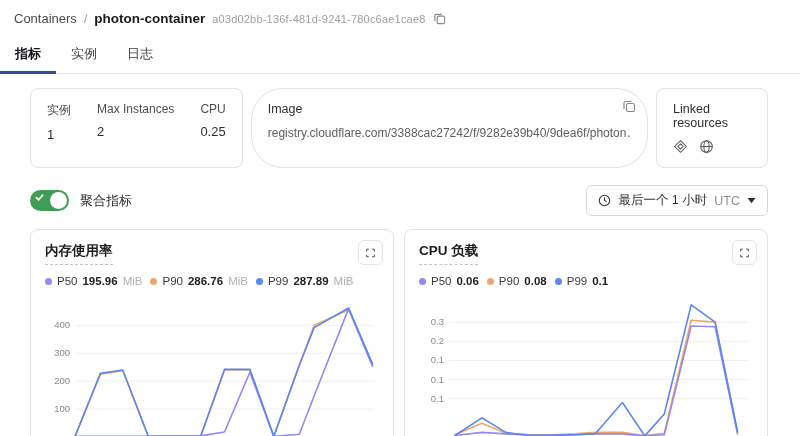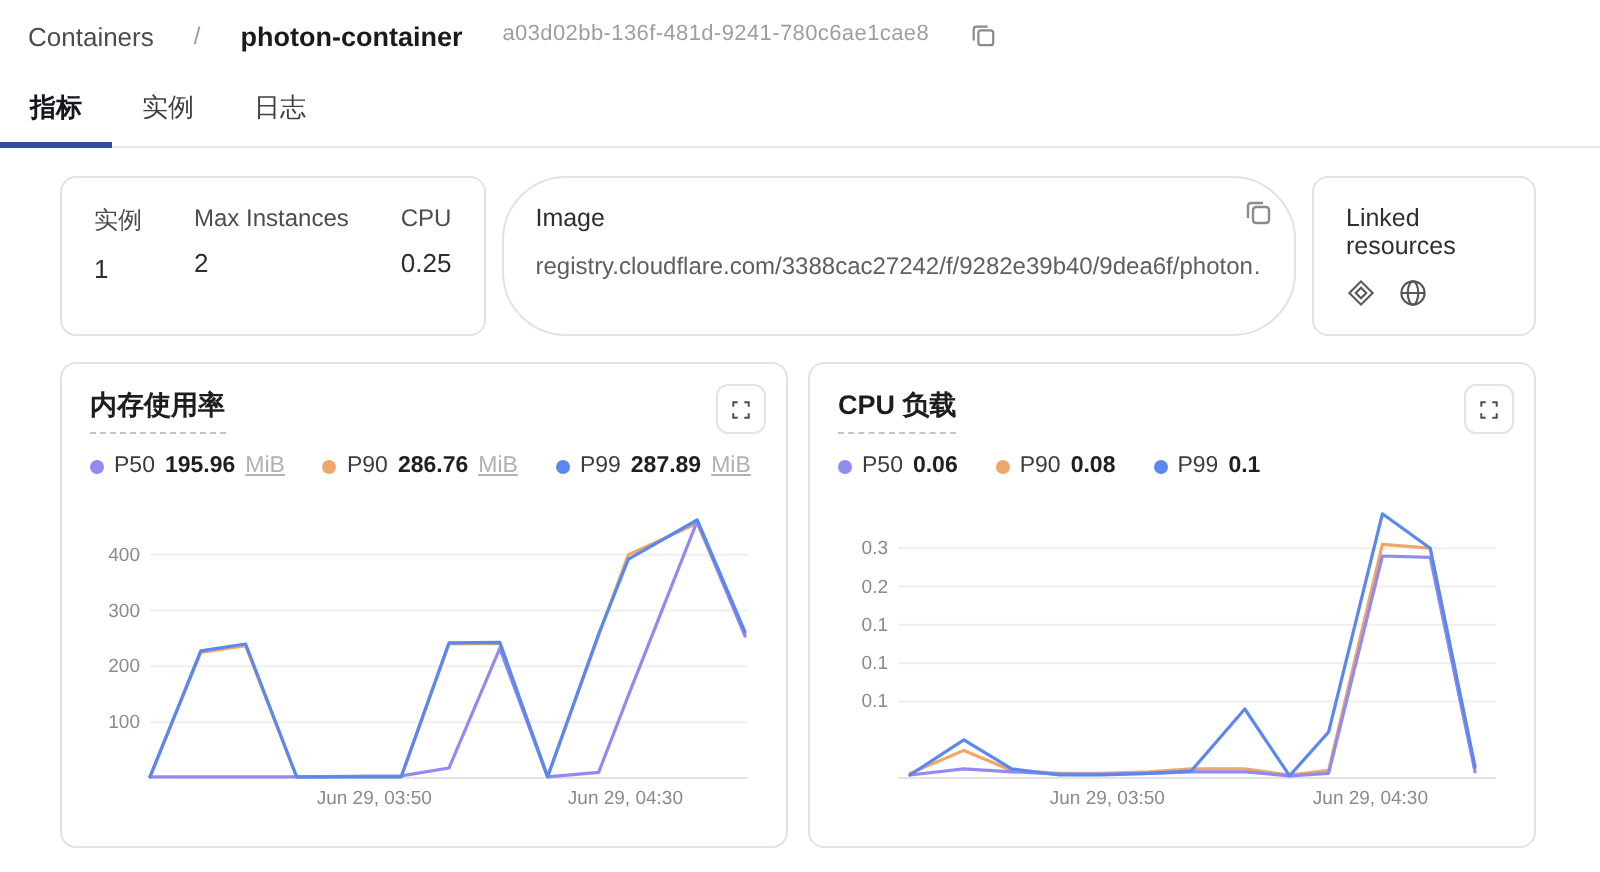--- a/index.html
+++ b/index.html
@@ -5,21 +5,21 @@
   * { box-sizing: border-box; }
   html,body { margin:0; padding:0; }
   body {
     width:800px; height:436px; background:#ffffff; overflow:hidden;
     font-family:"Liberation Sans","DejaVu Sans",sans-serif; color:#2b2b2b; font-size:13px;
   }
   svg { display:block; }
   .icon-btn { background:none; border:none; padding:0; cursor:pointer; display:inline-flex; align-items:center; }
 
   
-  .breadcrumb { display:flex; align-items:flex-start; gap:20px; padding:11px 14px 2px 14px; }
+  .breadcrumb { display:flex; align-items:center; gap:7px; padding:11px 14px 2px 14px; }
   .bc-root { color:#4c4c4c; font-size:13px; text-decoration:none; }
   .bc-sep { color:#9a9a9a; font-size:12px; }
   .bc-current { font-weight:bold; color:#1a1a1a; font-size:13.5px; }
   .bc-id { color:#9e9e9e; font-size:11px; letter-spacing:.2px; }
 
   
   .tabs { display:flex; border-bottom:1px solid #e8e8e8; margin-top:8px;align-items:flex-end; }
   .tab { padding:9px 15px 8px 15px; font-size:13px; color:#3f3f3f; cursor:pointer;
          border-bottom:3px solid transparent; margin-bottom:-1px; }
   .tab.active { font-weight:bold; color:#15171c; border-bottom-color:#2f4da0; }
@@ -51,26 +51,26 @@
   .time-main { color:#2e2e2e; }
   .time-zone { color:#8d8d8d; }
 
   
   .charts-row { display:flex; gap:10px; margin-top:13px; }
   .chart-card { flex:1 1 0; border:1px solid #e2e2e2; border-radius:8px; padding:12px 14px 8px 14px; position:relative; min-width:0; }
   .chart-title { display:inline-block; font-size:13.5px; font-weight:bold; color:#1d1d1d;
                  border-bottom:1px dashed #c4c4c4; padding-bottom:4px; }
   .expand-btn { position:absolute; top:10px; right:10px; width:25px; height:25px; border:1px solid #e3e3e3;
                 border-radius:6px; background:#fff; display:flex; align-items:center; justify-content:center; cursor:pointer; }
-  .legend { display:flex; gap:19px; align-items:center; margin-top:10px; }
+  .legend { display:flex; gap:8px; align-items:center; margin-top:10px; }
   .legend-item { display:flex; align-items:center; gap:5px; font-size:11.5px; cursor:pointer; }
   .dot { width:7px; height:7px; border-radius:50%; flex:0 0 auto; }
   .lname { color:#3b3b3b; }
   .lval { font-weight:bold; color:#1f1f1f; }
-  .lunit { color:#b0b0b0;text-decoration:underline; }
+  .lunit { color:#b0b0b0; }
   .chart-canvas { margin-top:4px; }
 </style>
 </head>
 <body>
 
 <div class="breadcrumb">
   <a class="bc-root" href="#">Containers</a>
   <span class="bc-sep">/</span>
   <span class="bc-current">photon-container</span>
   <span class="bc-id">a03d02bb-136f-481d-9241-780c6ae1cae8</span>
@@ -126,20 +126,43 @@
         </svg>
         <svg width="15" height="15" viewBox="0 0 16 16" fill="none" stroke="#565656" stroke-width="1.1">
           <circle cx="8" cy="8" r="6.2"></circle>
             <ellipse cx="8" cy="8" rx="2.8" ry="6.2"></ellipse>
             <path d="M1.8 8 H14.2"></path>
         </svg>
       </div>
     </div>
   </div>
 
+  <div class="controls-row">
+    <div class="toggle-wrap">
+      <button class="toggle" aria-checked="true">
+        <svg class="check" width="9" height="9" viewBox="0 0 10 10" fill="none" stroke="#ffffff" stroke-width="2" stroke-linecap="round">
+          <path d="M1.5 5.2 L4 7.5 L8.5 2.5"></path>
+        </svg>
+        <span class="knob"></span>
+      </button>
+      <span class="toggle-label">聚合指标</span>
+    </div>
+
+    <button class="time-btn">
+      <svg width="13" height="13" viewBox="0 0 14 14" fill="none" stroke="#3a3a3a" stroke-width="1.2">
+        <circle cx="7" cy="7" r="5.6"></circle>
+          <path d="M7 3.8 V7 L9.2 8.4"></path>
+      </svg>
+      <span class="time-main">最后一个 1 小时</span>
+      <span class="time-zone">UTC</span>
+      <svg width="9" height="7" viewBox="0 0 10 8" fill="#2e2e2e">
+          <path d="M0.5 1 L9.5 1 L5 7 Z"></path>
+        </svg>
+    </button>
+  </div>
 
   <div class="charts-row">
 
     <div class="chart-card">
       <span class="chart-title">内存使用率</span>
       <button class="expand-btn">
         <svg width="12" height="12" viewBox="0 0 20 20" fill="none" stroke="#4e4e4e" stroke-width="1.8">
           <path d="M3 7 V3 H7"></path>
             <path d="M13 3 H17 V7"></path>
             <path d="M17 13 V17 H13"></path>

